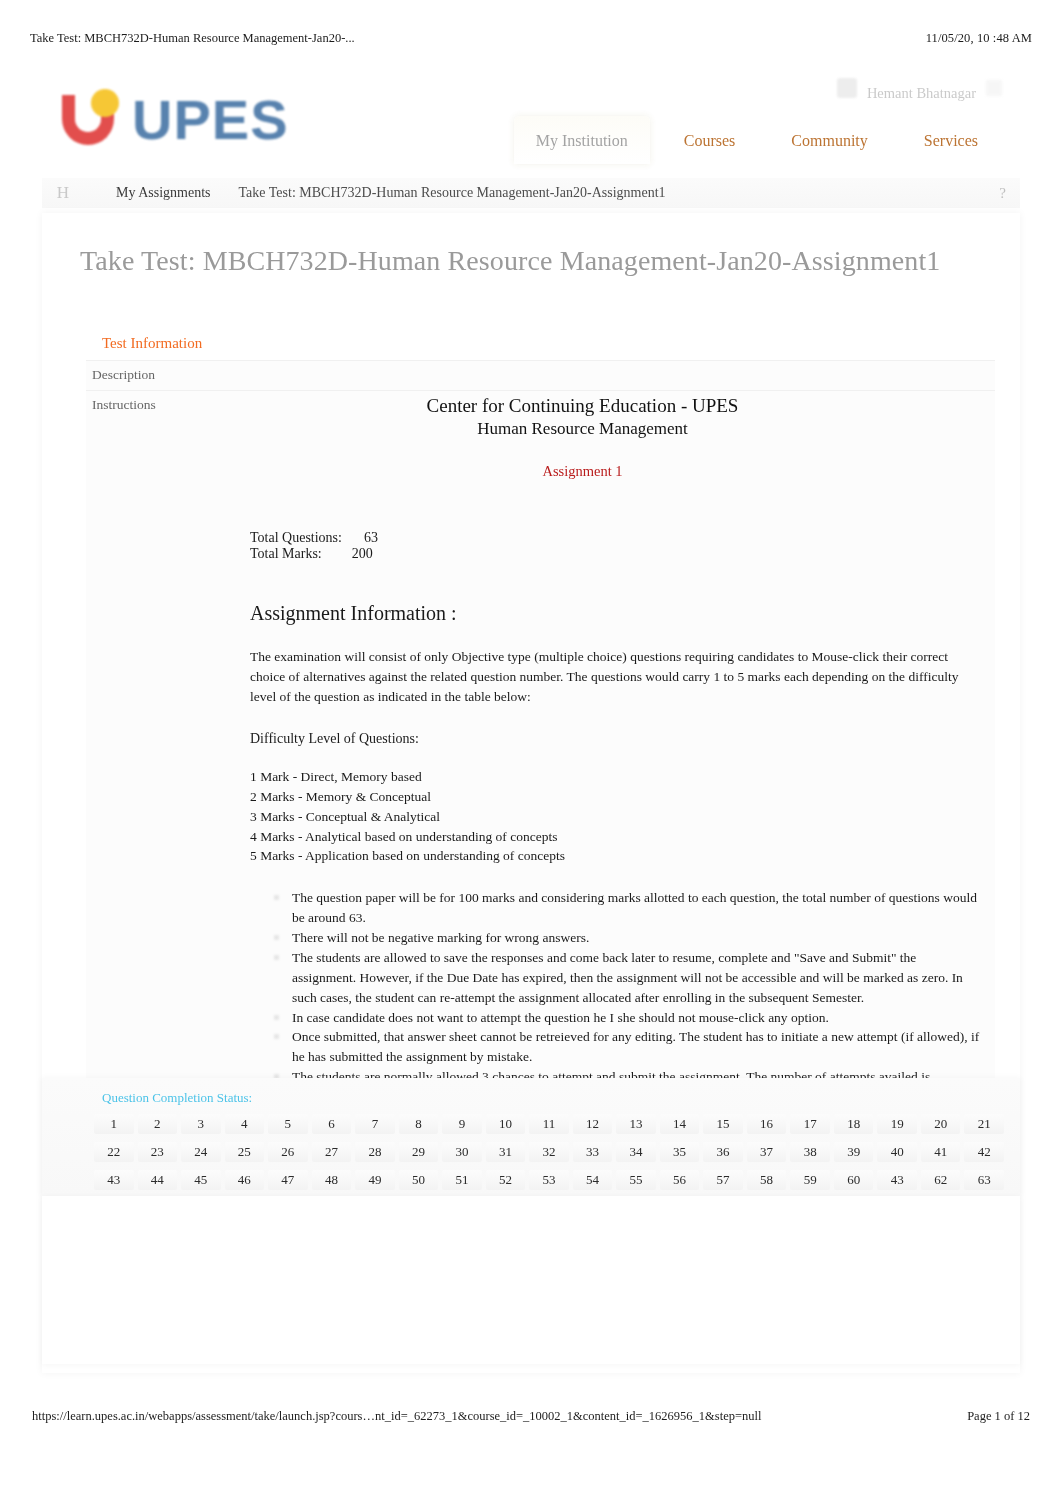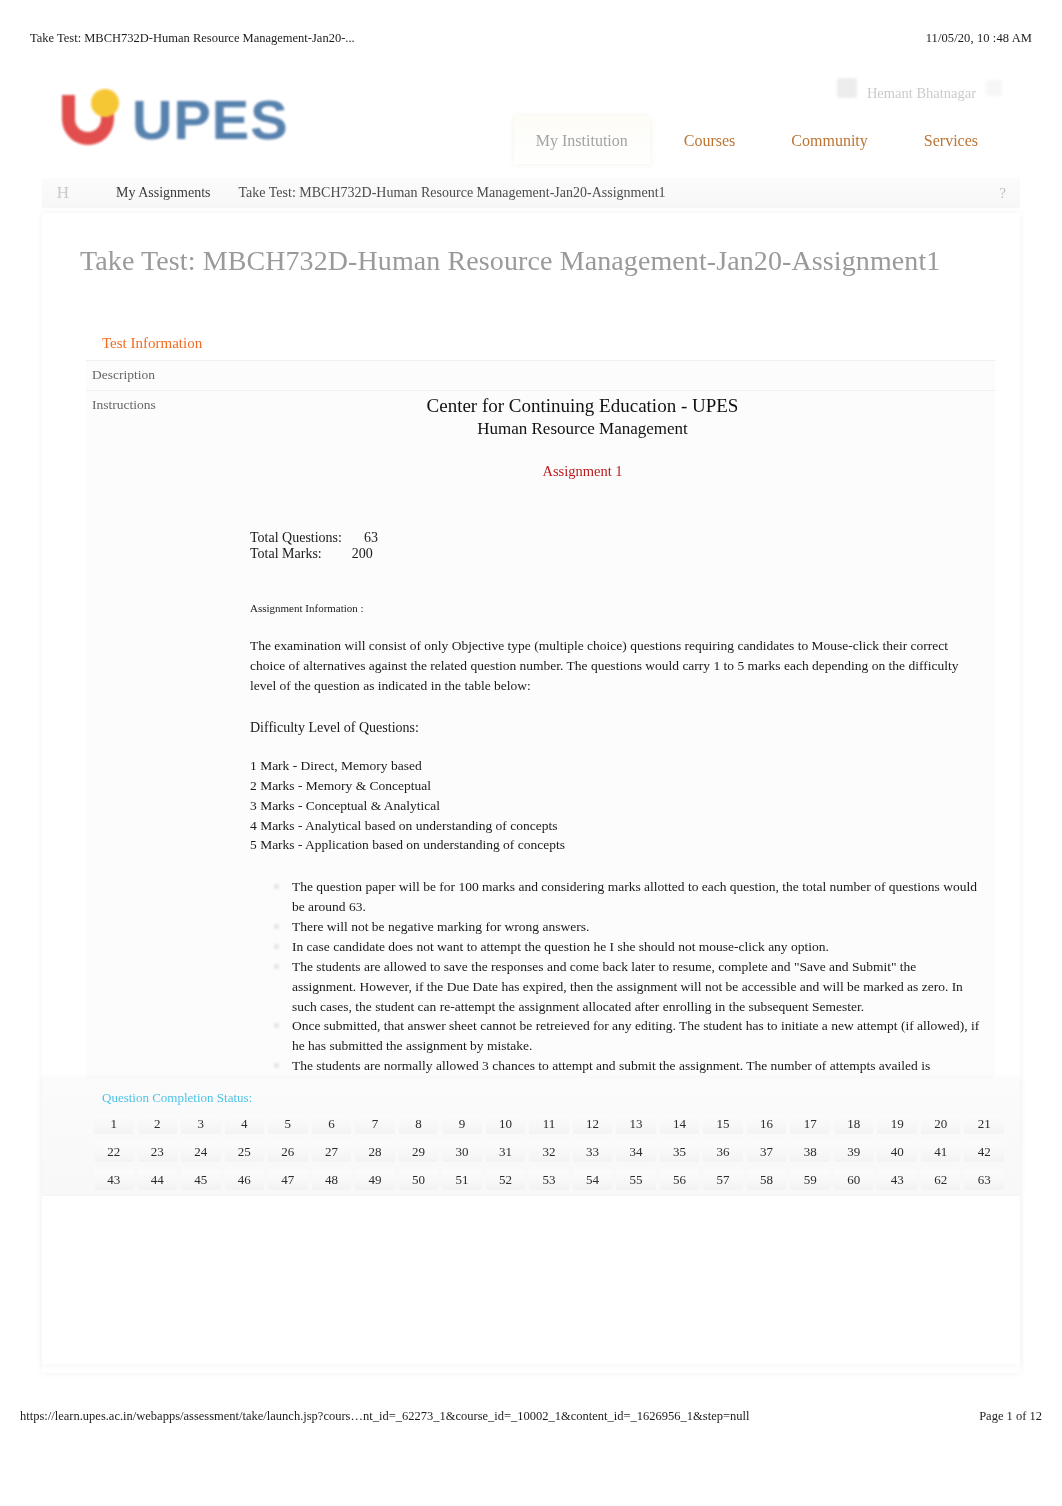--- a/index.html
+++ b/index.html
@@ -232,21 +232,21 @@
     margin: 50px 0 0 80px;
     font-size: 14px;
     color: #1a1a1a;
     line-height: 1.15;
   }
   .totals .t-num { display: inline-block; margin-left: 22px; }
   .totals .t-num2 { display: inline-block; margin-left: 30px; }
 
   .ai-head {
     margin: 40px 0 0 80px;
-    font-size: 11px;
+    font-size: 20px;
     color: #1a1a1a;
   }
   .ai-para {
     margin: 22px 0 0 80px;
     width: 710px;
     font-size: 13.5px;
     color: #1a1a1a;
     line-height: 1.47;
     text-align: left;
   }
@@ -324,21 +324,21 @@
     width: 978px;
     height: 168px;
     background: #ffffff;
     box-shadow: 0 1px 6px rgba(0,0,0,0.04);
   }
 
   
   .print-footer {
     position: absolute;
     bottom: 82px; left: 0; right: 0;
-    padding: 0 20px;
+    padding: 0 32px;
     display: flex;
     align-items: center;
     justify-content: space-between;
     font-size: 12.5px;
     color: #1c1c1c;
   }
   .pf-url { white-space: nowrap; }
   .pf-page { white-space: nowrap; }
 </style>
 </head>
@@ -421,22 +421,22 @@
               <li>1 Mark - Direct, Memory based</li>
               <li>2 Marks - Memory &amp; Conceptual</li>
               <li>3 Marks - Conceptual &amp; Analytical</li>
               <li>4 Marks - Analytical based on understanding of concepts</li>
               <li>5 Marks - Application based on understanding of concepts</li>
             </ul>
 
             <ul class="bullet-list">
               <li>The question paper will be for 100 marks and considering marks allotted to each question, the total number of questions would be around 63.</li>
               <li>There will not be negative marking for wrong answers.</li>
+              <li>The students are allowed to save the responses and come back later to resume, complete and "Save and Submit" the assignment. However, if the Due Date has expired, then the assignment will not be accessible and will be marked as zero. In such cases, the student can re-attempt the assignment allocated after enrolling in the subsequent Semester.</li>
               <li>In case candidate does not want to attempt the question he I she should not mouse-click any option.</li>
-              <li>The students are allowed to save the responses and come back later to resume, complete and "Save and Submit" the assignment. However, if the Due Date has expired, then the assignment will not be accessible and will be marked as zero. In such cases, the student can re-attempt the assignment allocated after enrolling in the subsequent Semester.</li>
               <li>Once submitted, that answer sheet cannot be retreieved for any editing. The student has to initiate a new attempt (if allowed), if he has submitted the assignment by mistake.</li>
               <li>The students are normally allowed 3 chances to attempt and submit the assignment. The number of attempts availed is displayed under the "Test Information".</li>
               <li>The Highest Grade of the 3 attempts shall be considered for grading.</li>
               <li>The assignments are auto evaluated, and hence no chance of re-evaluation/re-totalling is allowed to the student.</li>
             </ul>
           </div>
 
         </div>
       </div>
 

